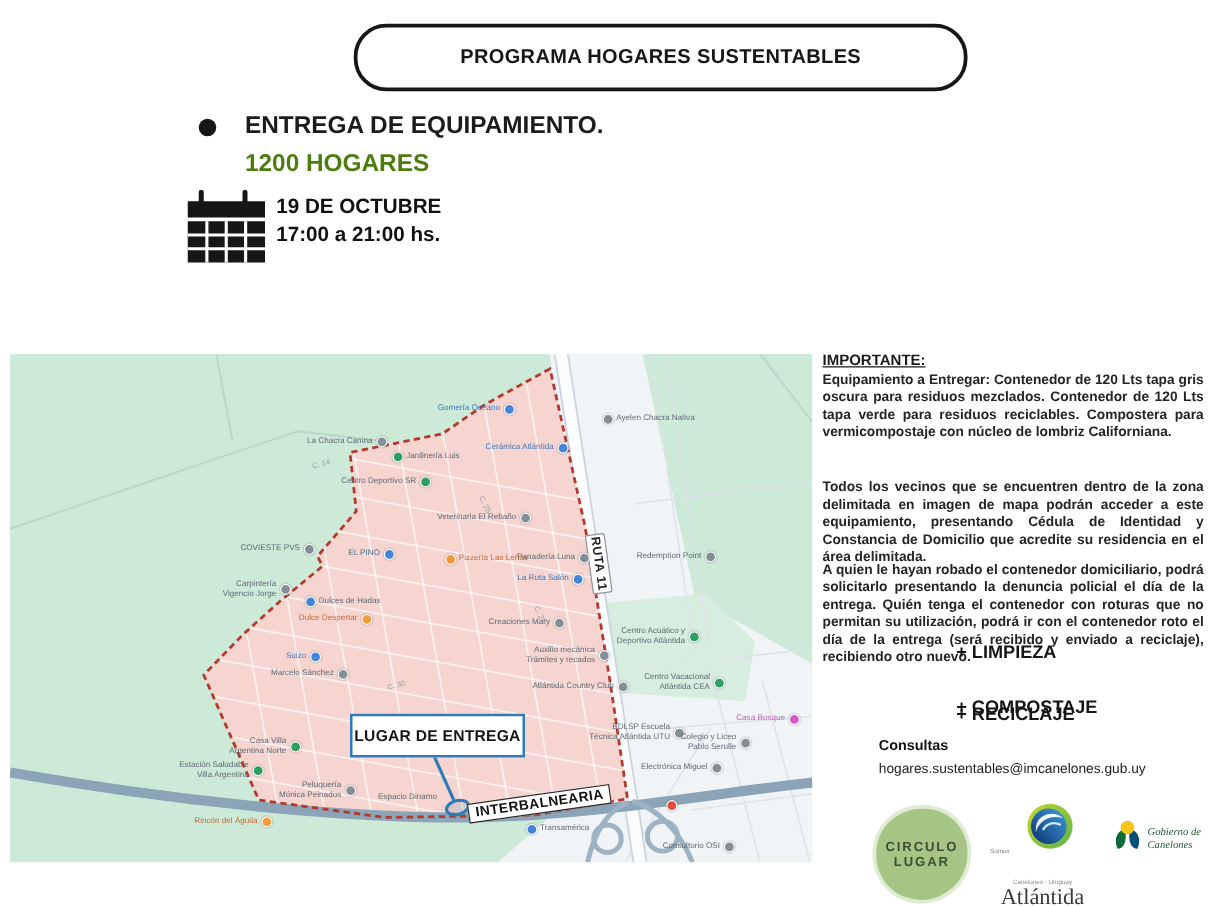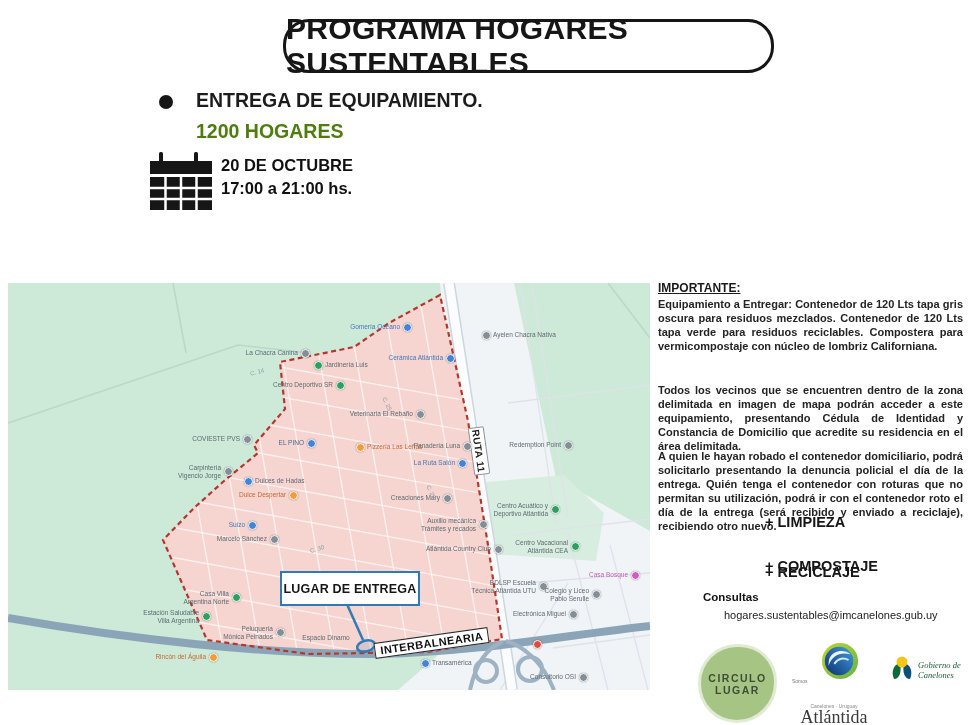--- a/index.html
+++ b/index.html
@@ -2,21 +2,21 @@
 <html><head>
 <meta charset="utf-8">
 <style>
   html,body{margin:0;padding:0;background:#ffffff;}
   .canvas{position:relative;width:969px;height:725px;background:#fff;overflow:hidden;
           font-family:"Liberation Sans",sans-serif;color:#111;}
 
   
   .title-box{position:absolute;left:283px;top:19px;width:485px;height:48px;
     border:3px solid #161616;border-radius:26px;display:flex;align-items:center;justify-content:center;}
-  .title-box span{font-size:30px;font-weight:bold;letter-spacing:.3px;color:#161616;}
+  .title-box span{font-size:16px;font-weight:bold;letter-spacing:.3px;color:#161616;}
 
   .bullet-dot{position:absolute;left:159px;top:95px;width:14px;height:14px;border-radius:50%;background:#161616;}
   .entrega-1{position:absolute;left:196px;top:89px;font-size:19.5px;font-weight:600;color:#1c1c1c;}
   .entrega-2{position:absolute;left:196px;top:120px;font-size:19.5px;font-weight:600;color:#4d7c0f;}
 
   .cal-icon{position:absolute;left:150px;top:152px;}
   .ev-date{position:absolute;left:221px;top:156px;font-size:16.5px;font-weight:bold;}
   .ev-time{position:absolute;left:221px;top:179px;font-size:16.5px;font-weight:bold;}
   .ev-loc {position:absolute;left:221px;top:202px;font-size:16px;font-weight:bold;}
 
@@ -53,21 +53,21 @@
   .imp-head{position:absolute;left:658px;top:281px;font-size:12px;font-weight:bold;
     text-decoration:underline;color:#1a1a1a;}
   .imp-p{position:absolute;left:658px;width:305px;font-size:11px;font-weight:bold;
     line-height:14px;text-align:justify;color:#242424;margin:0;}
   .imp-p1{top:297px;} .imp-p2{top:383px;} .imp-p3{top:449px;}
 
   .benefit{position:absolute;left:765px;font-size:14.5px;font-weight:bold;color:#161616;}
   .b0{top:514px;} .b1{top:536px;margin-top:28px;} .b2{top:558px;}
 
   .contact-label{position:absolute;left:703px;top:591px;font-size:11.5px;font-weight:bold;}
-  .contact-email{position:absolute;left:703px;top:609px;font-size:11px;color:#222;margin-left:21px;}
+  .contact-email{position:absolute;left:703px;top:609px;font-size:11px;color:#222;}
 
   
   .cv-circle{position:absolute;left:701px;top:647px;width:73px;height:73px;border-radius:50% 48% 52% 50%;
     display:flex;flex-direction:column;align-items:center;justify-content:center;
     box-shadow:0 0 0 3px rgba(166,197,132,.35);}
   .cv-circle span{font-size:10.5px;font-weight:bold;letter-spacing:1.5px;color:#3f4d35;line-height:12px;}
 
   .atl{position:absolute;left:788px;top:640px;width:92px;}
   .atl-icon{position:absolute;left:33px;top:2px;}
   .atl-somos{position:absolute;left:4px;top:38px;font-size:5px;color:#777;}
@@ -98,21 +98,21 @@
     <rect x="0" y="9" width="62" height="13" fill="#161616"></rect>
     <rect x="0" y="25" width="62" height="33" fill="#161616"></rect>
     <g stroke="#ffffff" stroke-width="2.5">
       <line x1="15.5" y1="25" x2="15.5" y2="58"></line>
       <line x1="31" y1="25" x2="31" y2="58"></line>
       <line x1="46.5" y1="25" x2="46.5" y2="58"></line>
       <line x1="0" y1="36" x2="62" y2="36"></line>
       <line x1="0" y1="47" x2="62" y2="47"></line>
     </g>
   </svg>
-  <div class="ev-date">20 DE OCTUBRE</div>
+  <div class="ev-date">19 DE OCTUBRE</div>
   <div class="ev-time">17:00 a 21:00 hs.</div>
 
 
   <div class="map-wrap">
     <svg width="642" height="407" viewBox="0 0 642 407">
       <defs>
         <clipPath id="zoneClip">
           <polygon points="432,12 381,40 346,64 272,79 277,126 246,162 250,170 216,198 186,225 155,257 199,357 300,371 420,369 494,356 480,262 460,138"></polygon>
         </clipPath>
       </defs>

